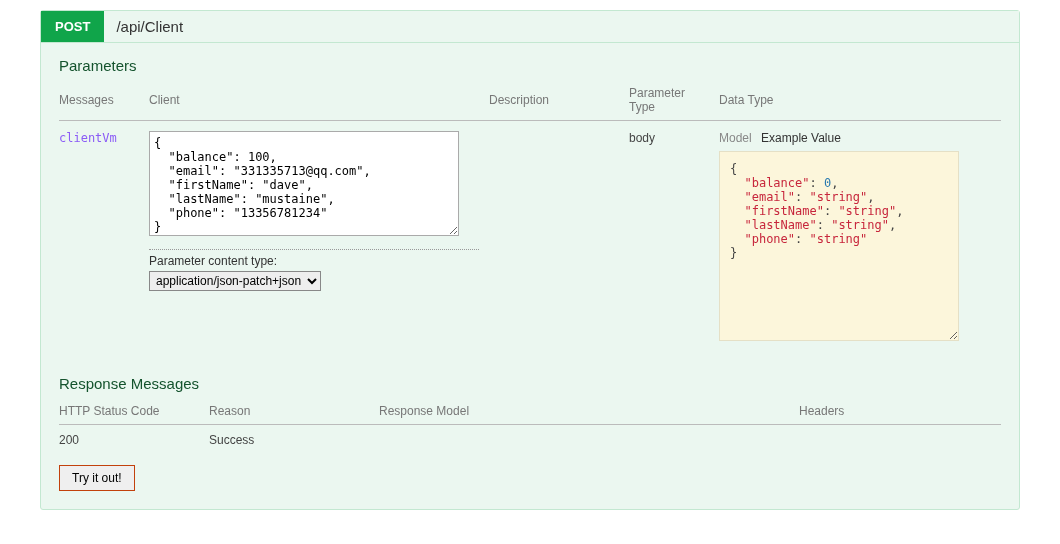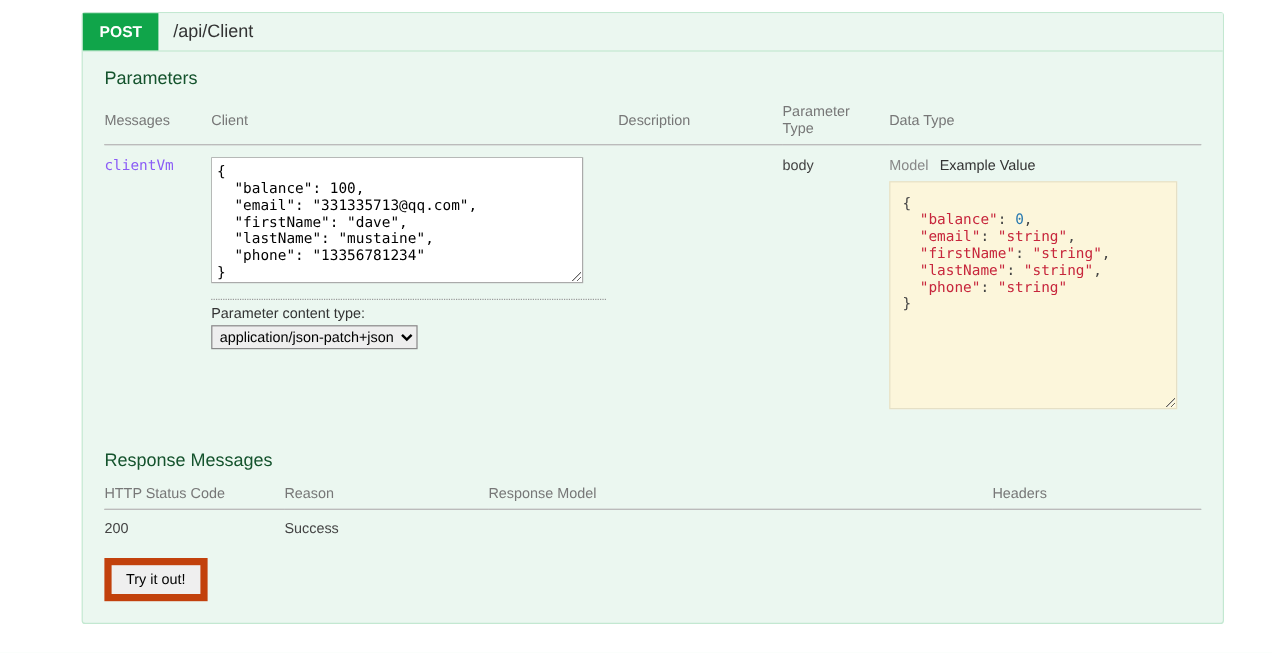--- a/index.html
+++ b/index.html
@@ -8,21 +8,20 @@
       font-size: 13px;
       background: #fff;
       color: #444;
       padding: 10px 40px;
     }
     .op-container {
       border: 1px solid #c3e8d1;
       border-radius: 3px;
       background: #ebf7f0;
       overflow: visible;
-      margin-left: 28px;
     }
     .op-header {
       display: flex;
       align-items: center;
       background: #ebf7f0;
       border-bottom: 1px solid #c3e8d1;
     }
     .method-badge {
       background: #10a54a;
       color: #fff;
@@ -107,21 +106,21 @@
       resize: both;
       overflow: auto;
     }
     .example-box .str { color: #c7263c; }
     .example-box .num { color: #2a7ab0; }
     .response-section { margin-top: 24px; }
     .resp-body td { padding: 8px 10px 8px 0; }
     .try-btn {
       margin-top: 10px;
       background: #efefef;
-      border: 6px solid #c2410c;
+      border: 1px solid #c2410c;
       padding: 5px 12px;
       font-size: 12px;
       cursor: pointer;
     }
     
     .col-parameter { width: 90px; }
     .col-value { width: 340px; }
     .col-desc { width: 140px; }
     .col-ptype { width: 90px; }
     .col-dtype { width: auto; }

